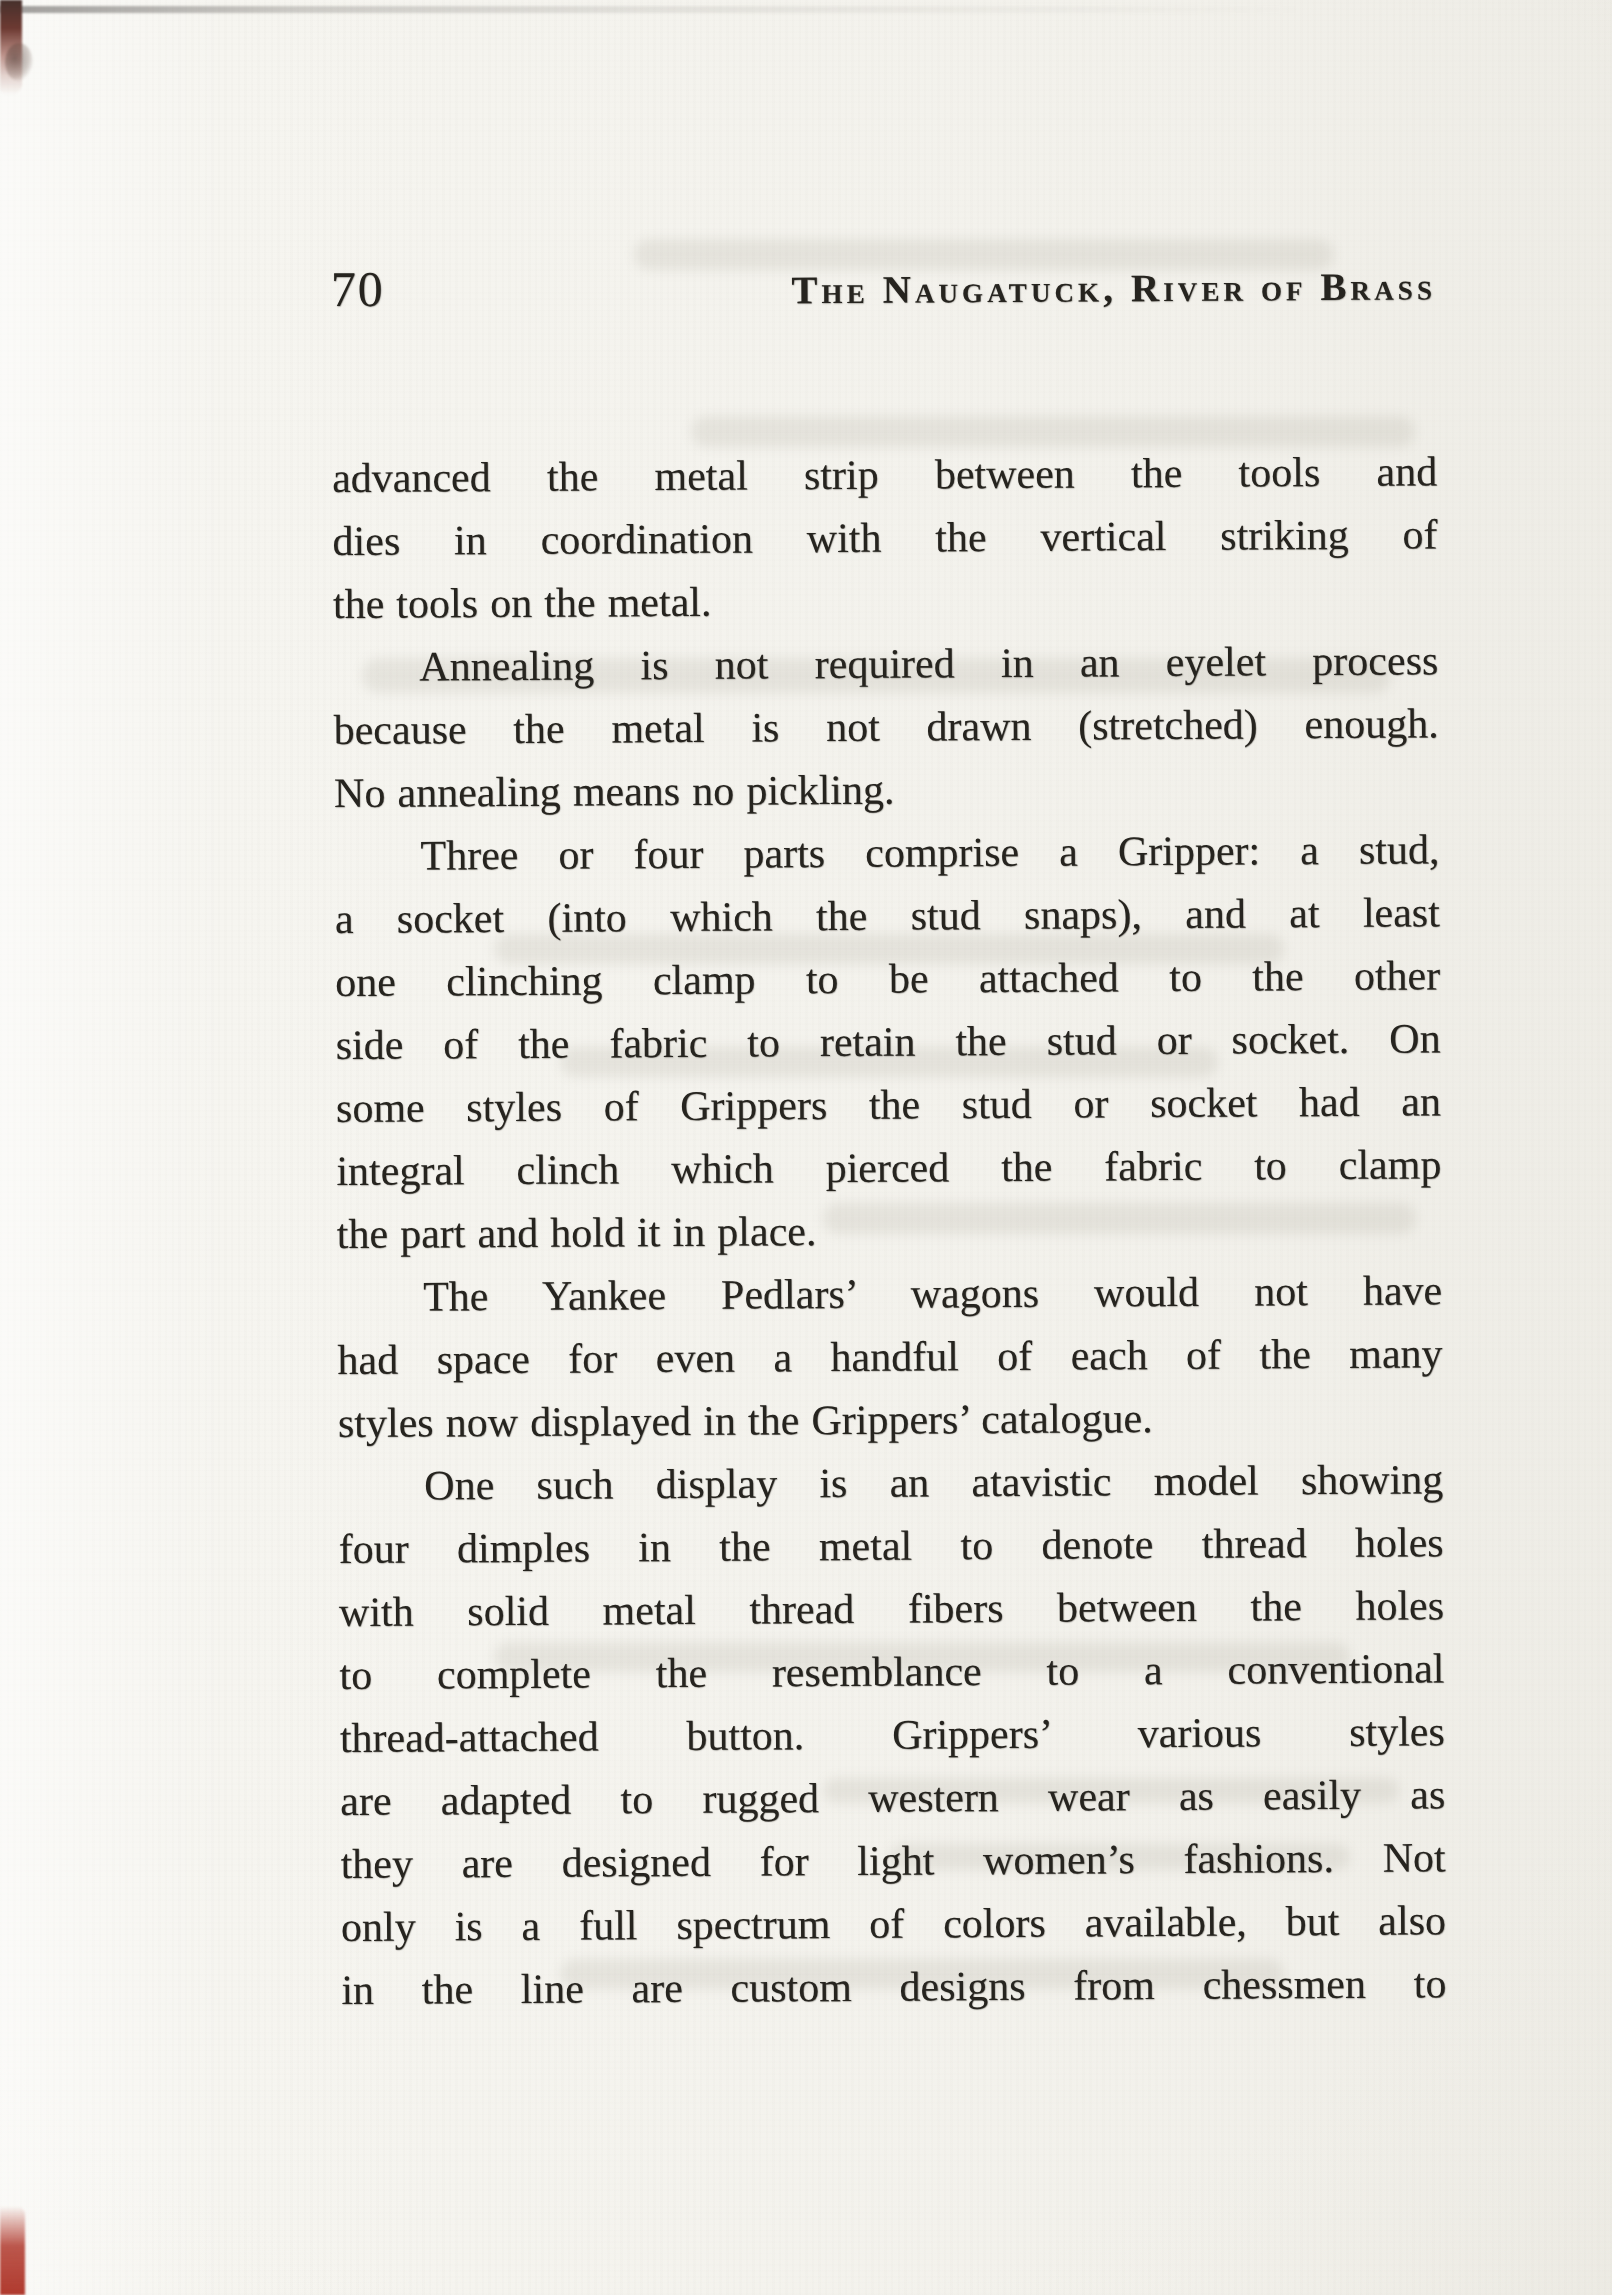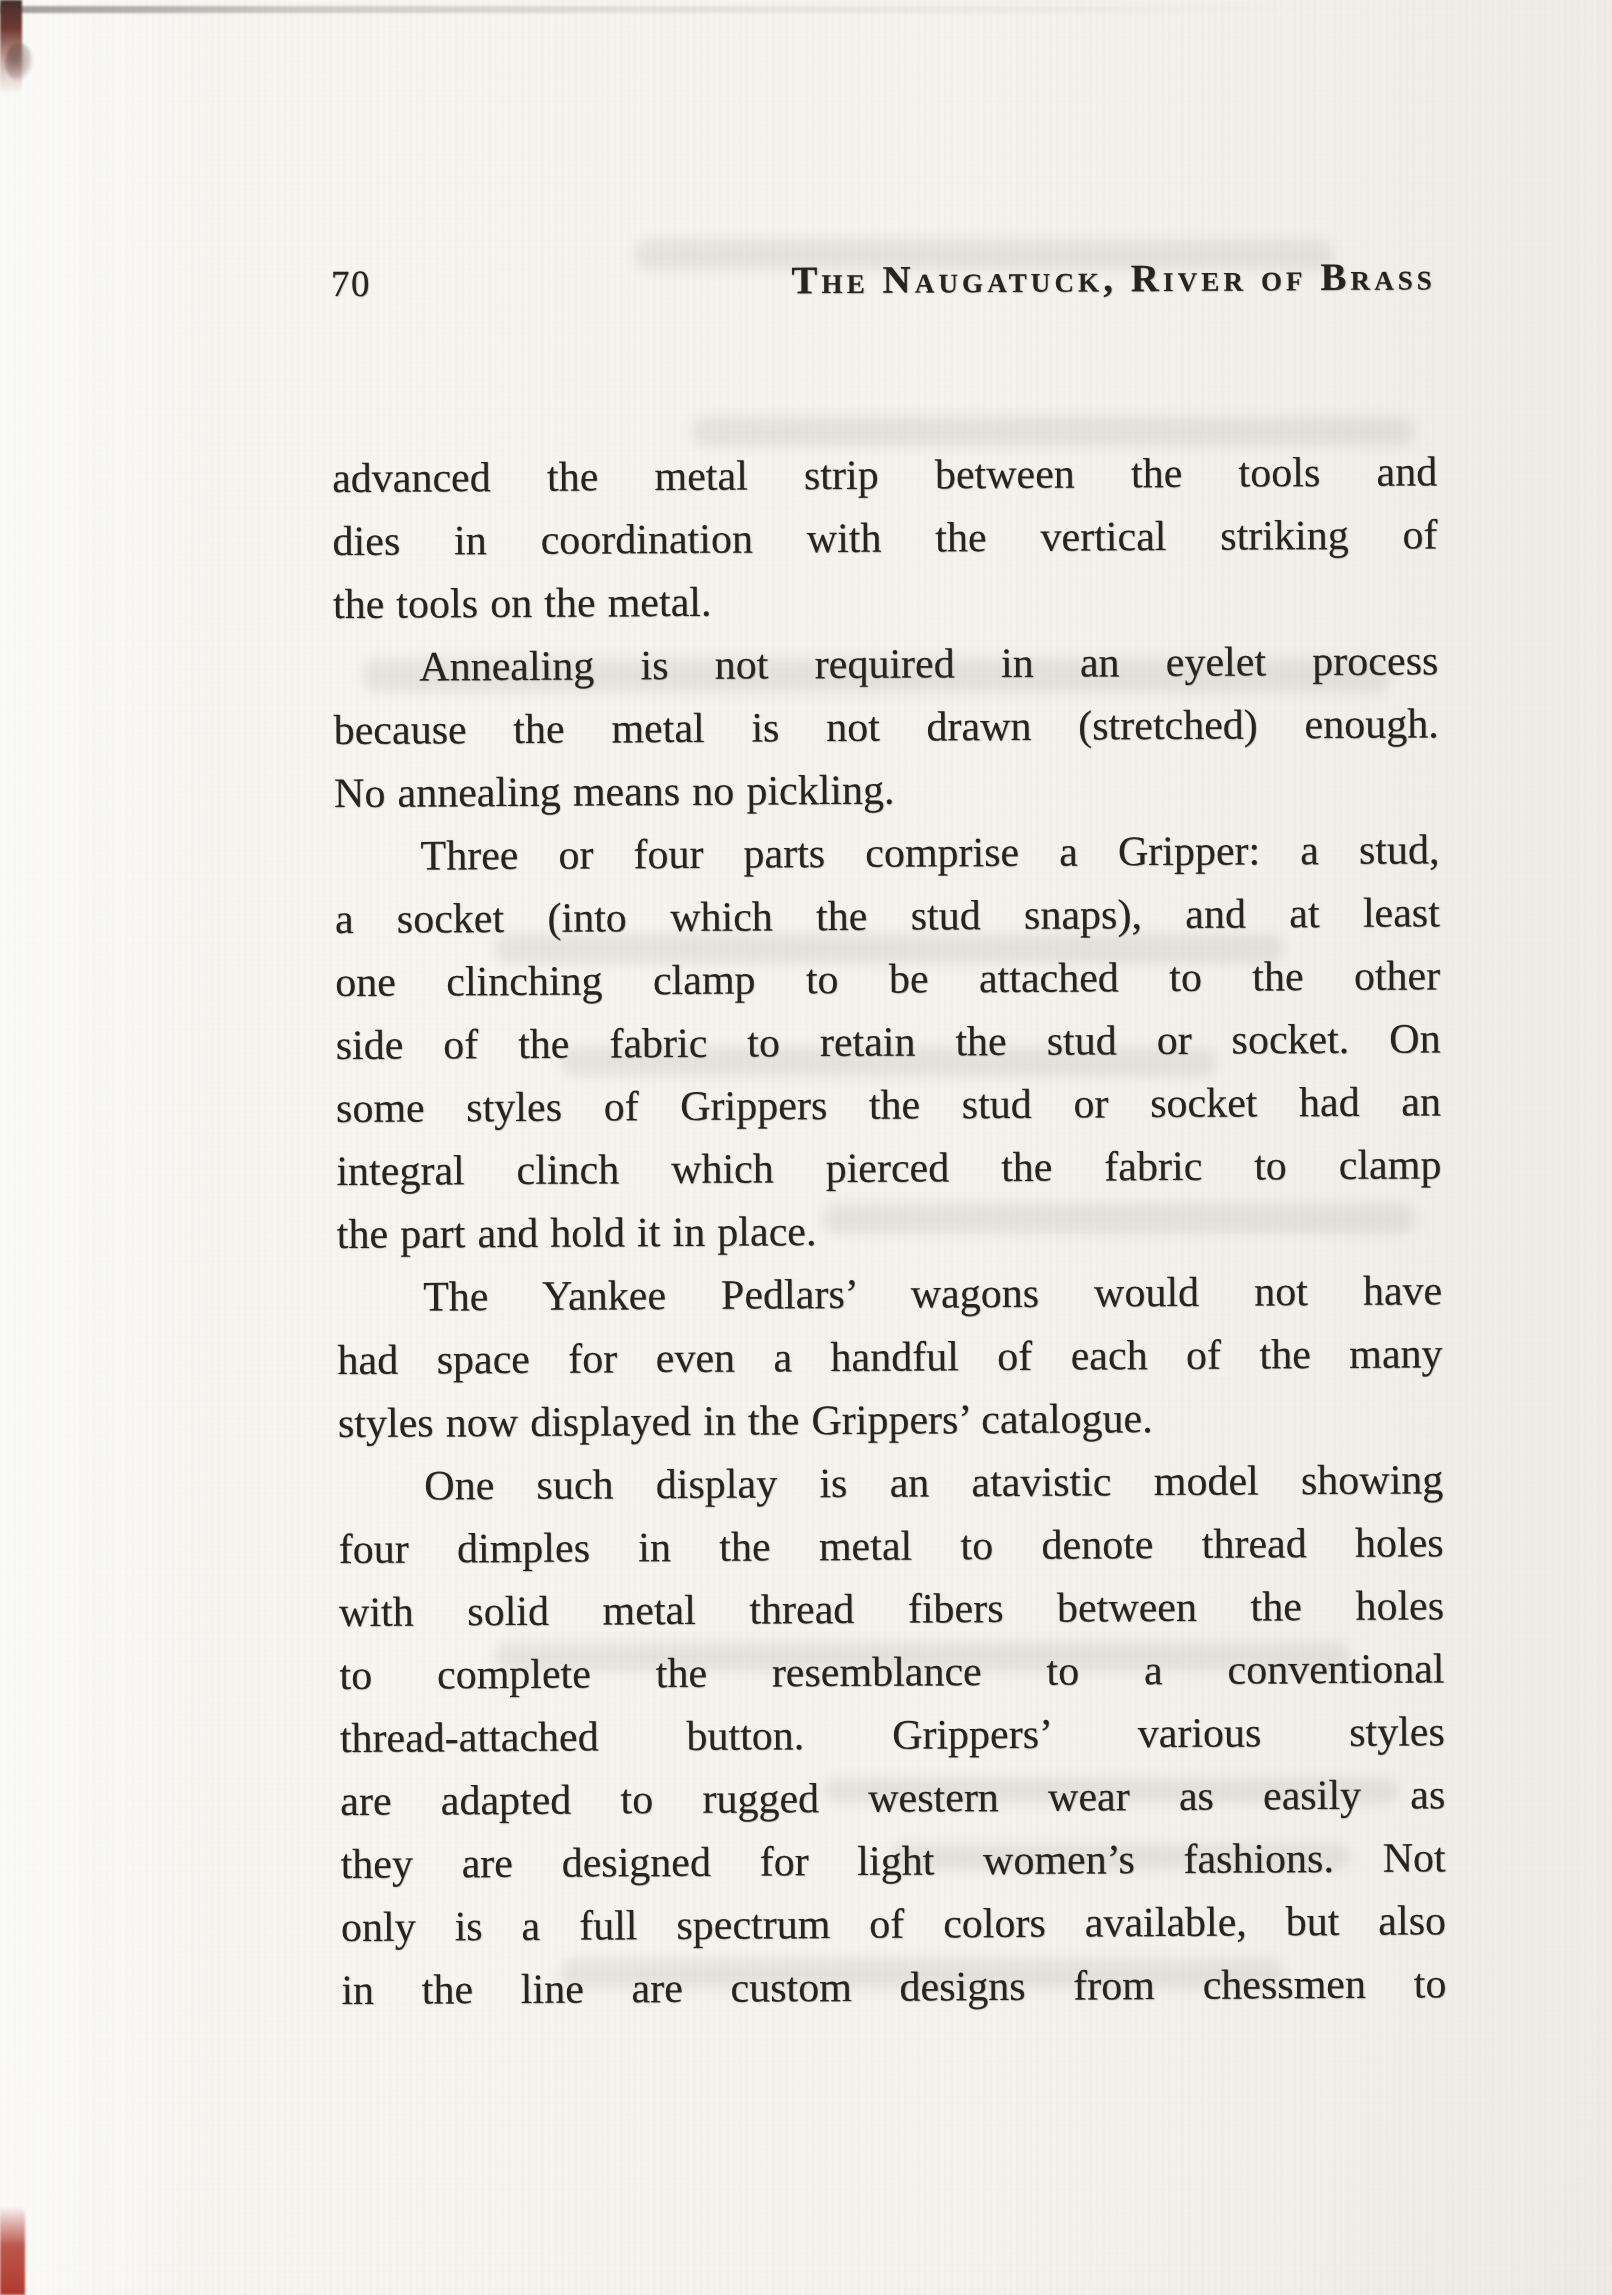--- a/index.html
+++ b/index.html
@@ -34,21 +34,21 @@
   .running-header {
     position: absolute;
     left: 332px;
     top: 260px;
     width: 1105px;
     display: flex;
     justify-content: space-between;
     align-items: baseline;
   }
   .page-number {
-    font-size: 37px;
+    font-size: 50px;
     letter-spacing: 1.6px;
     text-shadow: 0.5px 0.5px 1.2px rgba(30,26,20,0.55);
   }
   .header-title {
     font-variant: small-caps;
     font-weight: bold;
     font-size: 39px;
     letter-spacing: 4.1px;
     white-space: nowrap;
     text-shadow: 0.5px 0.5px 1.2px rgba(30,26,20,0.5);

